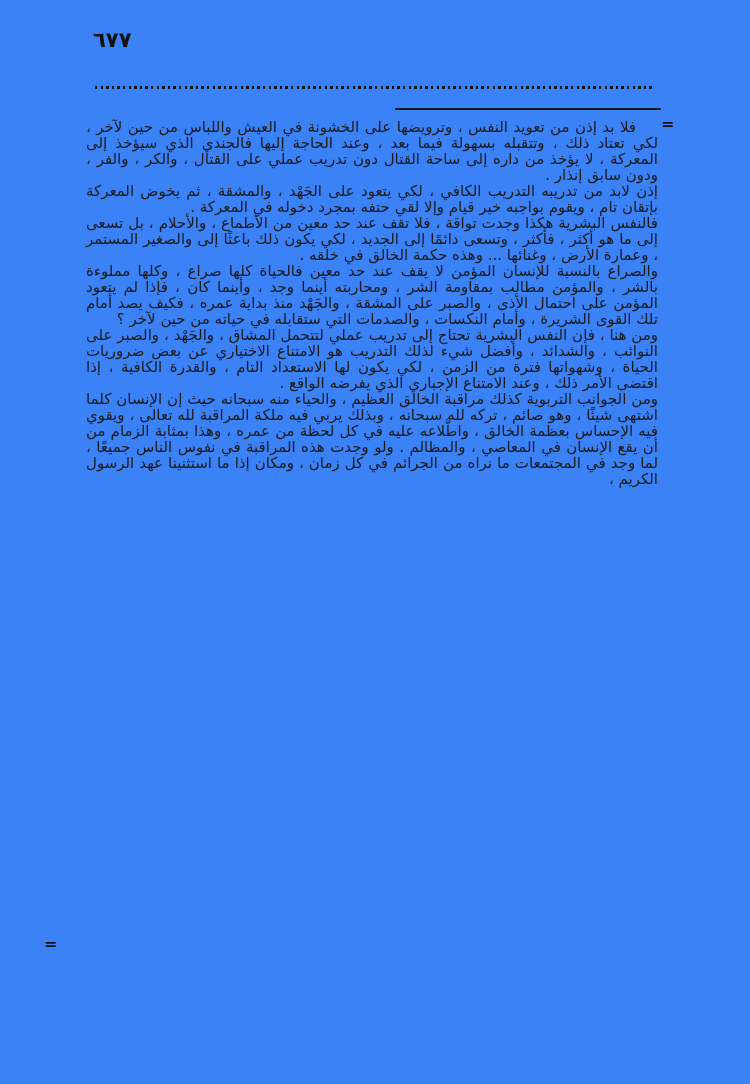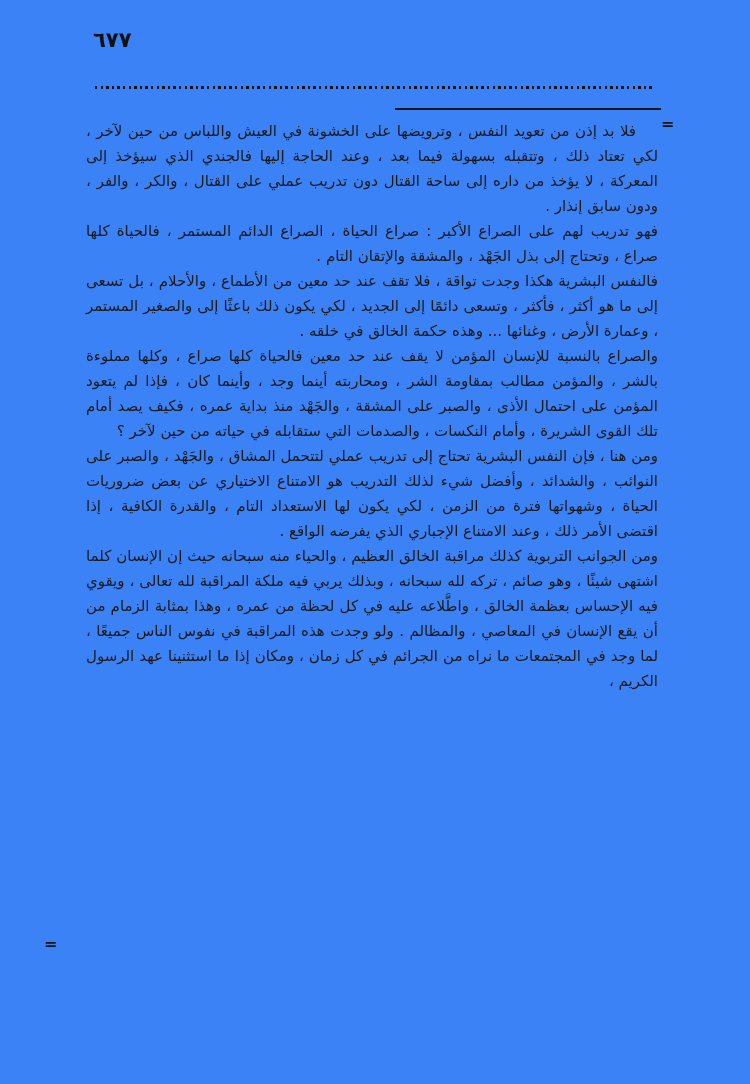--- a/index.html
+++ b/index.html
@@ -52,21 +52,21 @@
   .marker-top { top: 114px; left: 661px; }
   .marker-bottom { top: 934px; left: 44px; }
   .text-block {
     position: absolute;
     top: 119px;
     right: 92px;
     width: 572px;
     direction: rtl;
     text-align: justify;
     font-size: 15px;
-    line-height: 25px;
+    line-height: 16px;
     color: #1a1a1a;
   }
   .text-block p {
     margin: 0;
     padding: 0;
   }
   .text-block p.first {
     text-indent: 22px;
   }
 </style>
@@ -80,20 +80,20 @@
   <div class="dotted-sep"></div>
 
   <div class="fn-rule"></div>
 
   <div class="marker marker-top">=</div>
 
   <div class="marker marker-bottom">=</div>
 
   <div class="text-block">
     <p class="first">فلا بد إذن من تعويد النفس ، وترويضها على الخشونة في العيش واللباس من حين لآخر ، لكي تعتاد ذلك ، وتتقبله بسهولة فيما بعد ، وعند الحاجة إليها فالجندي الذي سيؤخذ إلى المعركة ، لا يؤخذ من داره إلى ساحة القتال دون تدريب عملي على القتال ، والكر ، والفر ، ودون سابق إنذار .</p>
-    <p>فهو تدريب لهم على الصراع الأكبر : صراع الحياة ، الصراع الدائم المستمر ، فالحياة كلها صراع ، وتحتاج إلى بذل الجَهْد ، والمشقة والإتقان التام .</p>
+    <p>إذن لابد من تدريبه التدريب الكافي ، لكي يتعود على الجَهْد ، والمشقة ، ثم يخوض المعركة بإتقان تام ، ويقوم بواجبه خير قيام وإلا لقي حتفه بمجرد دخوله في المعركة .</p>
     <p>فالنفس البشرية هكذا وجدت تواقة ، فلا تقف عند حد معين من الأطماع ، والأحلام ، بل تسعى إلى ما هو أكثر ، فأكثر ، وتسعى دائمًا إلى الجديد ، لكي يكون ذلك باعثًا إلى والصغير المستمر ، وعمارة الأرض ، وغنائها ... وهذه حكمة الخالق في خلقه .</p>
     <p>والصراع بالنسبة للإنسان المؤمن لا يقف عند حد معين فالحياة كلها صراع ، وكلها مملوءة بالشر ، والمؤمن مطالب بمقاومة الشر ، ومحاربته أينما وجد ، وأينما كان ، فإذا لم يتعود المؤمن على احتمال الأذى ، والصبر على المشقة ، والجَهْد منذ بداية عمره ، فكيف يصد أمام تلك القوى الشريرة ، وأمام النكسات ، والصدمات التي ستقابله في حياته من حين لآخر ؟</p>
     <p>ومن هنا ، فإن النفس البشرية تحتاج إلى تدريب عملي لتتحمل المشاق ، والجَهْد ، والصبر على النوائب ، والشدائد ، وأفضل شيء لذلك التدريب هو الامتناع الاختياري عن بعض ضروريات الحياة ، وشهواتها فترة من الزمن ، لكي يكون لها الاستعداد التام ، والقدرة الكافية ، إذا اقتضى الأمر ذلك ، وعند الامتناع الإجباري الذي يفرضه الواقع .</p>
     <p>ومن الجوانب التربوية كذلك مراقبة الخالق العظيم ، والحياء منه سبحانه حيث إن الإنسان كلما اشتهى شيئًا ، وهو صائم ، تركه لله سبحانه ، وبذلك يربي فيه ملكة المراقبة لله تعالى ، ويقوي فيه الإحساس بعظمة الخالق ، واطَّلاعه عليه في كل لحظة من عمره ، وهذا بمثابة الزمام من أن يقع الإنسان في المعاصي ، والمظالم . ولو وجدت هذه المراقبة في نفوس الناس جميعًا ، لما وجد في المجتمعات ما نراه من الجرائم في كل زمان ، ومكان إذا ما استثنينا عهد الرسول الكريم ،</p>
   </div>
 
 </div>
 
 </body></html>

